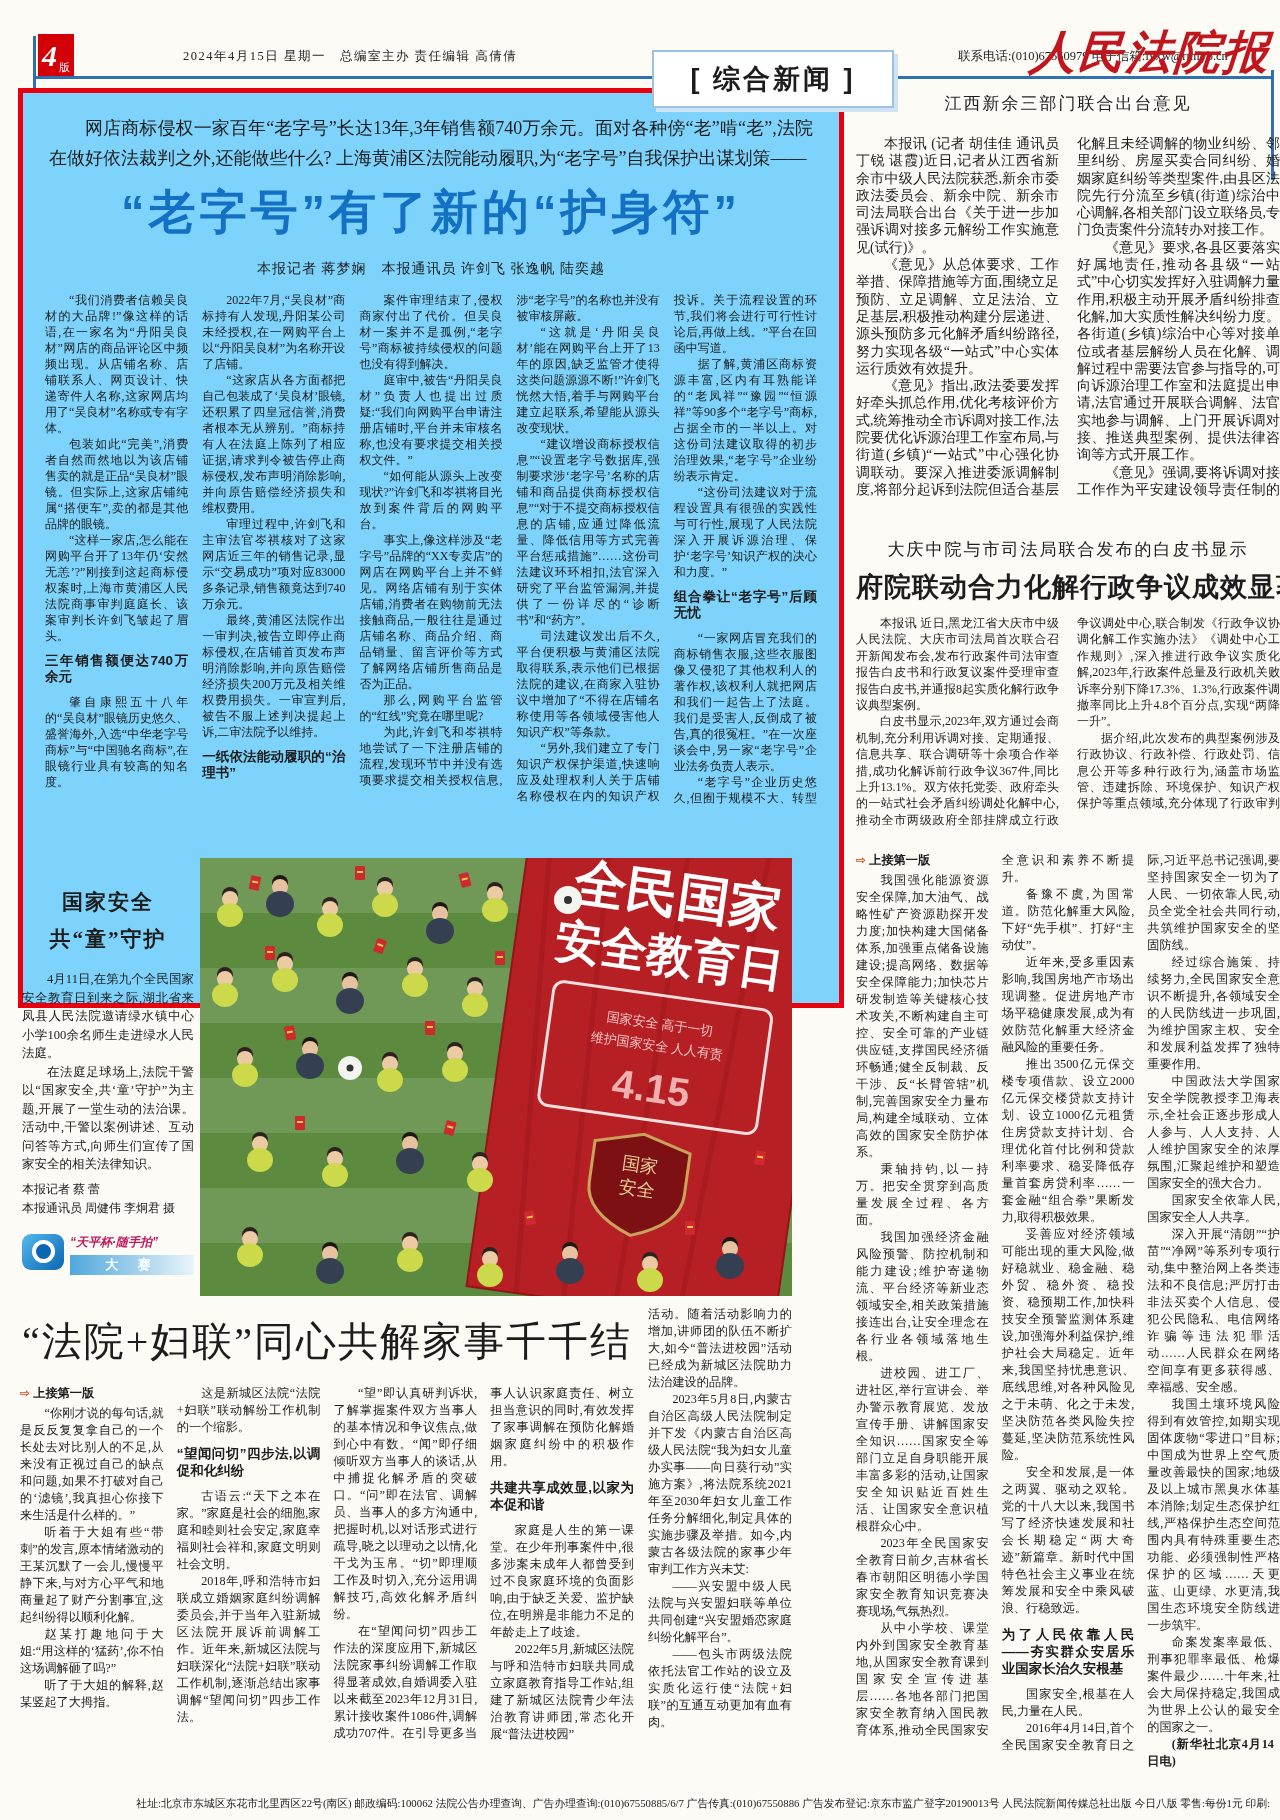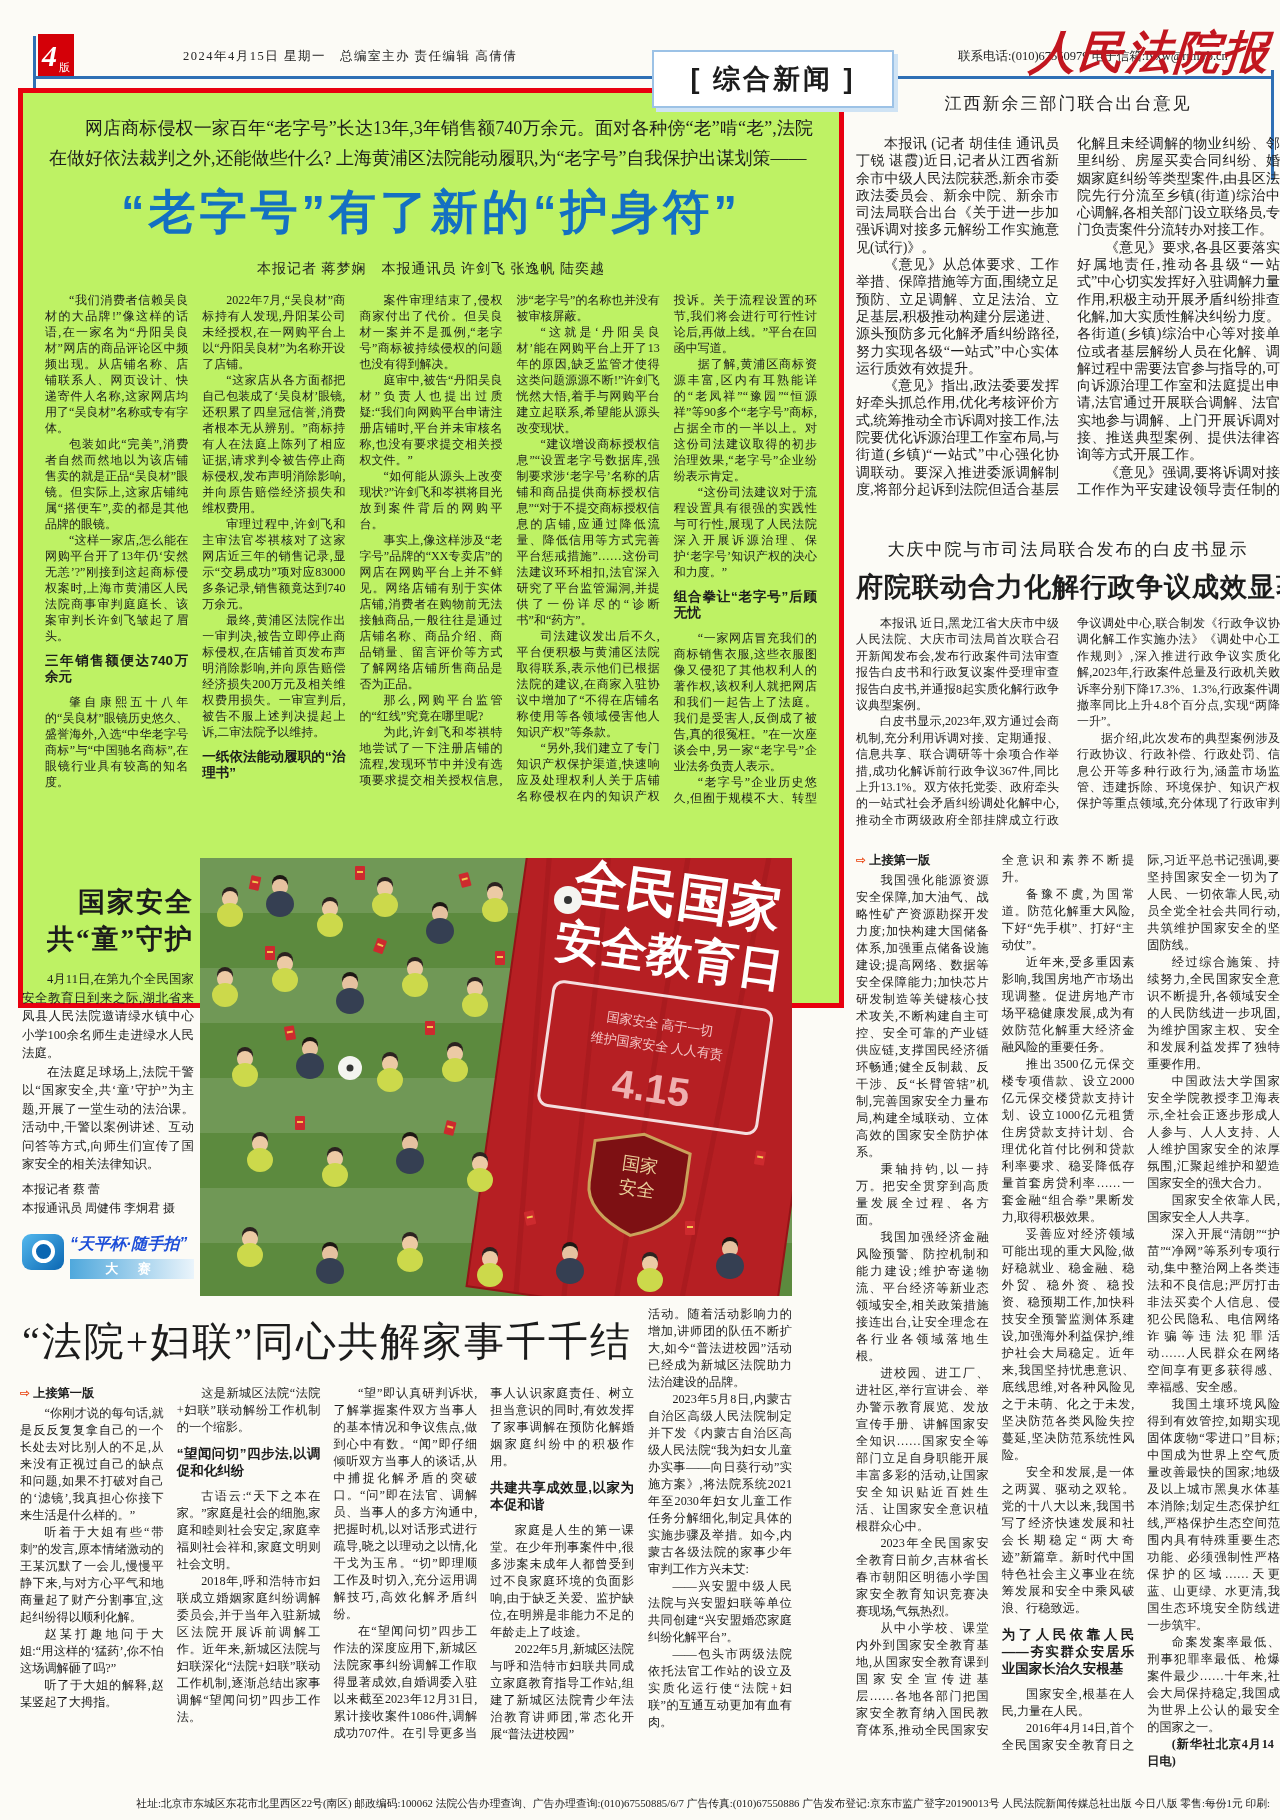--- a/index.html
+++ b/index.html
@@ -14,21 +14,21 @@
   .page-badge .num{font-size:30px;font-weight:bold;font-style:italic;line-height:40px;}
   .page-badge .ban{font-size:11px;line-height:18px;}
   .hdr-date{position:absolute;left:183px;top:48px;font-size:12.5px;letter-spacing:1.5px;color:#222;}
   .section-box{position:absolute;left:652px;top:50px;width:238px;height:54px;background:#fff;
       border:2px solid #9cc2e6;box-shadow:4px 4px 0 #cfe3f4;display:flex;align-items:center;justify-content:center;
       font-family:"Liberation Sans","DejaVu Sans",sans-serif;font-weight:bold;font-size:27px;letter-spacing:3px;z-index:5;}
   .hdr-contact{position:absolute;left:958px;top:48px;font-size:12.5px;color:#222;}
   .masthead{position:absolute;right:10px;top:22px;font-size:46px;color:#c2161f;font-weight:bold;font-style:italic;
       letter-spacing:2px;transform:skewX(-4deg);}
   
-  .lead-box{position:absolute;left:18px;top:88px;width:826px;height:920px;border:5px solid #e8000f;background:#bef264;
+  .lead-box{position:absolute;left:18px;top:88px;width:826px;height:920px;border:5px solid #e8000f;background:#7dd3fc;
       box-sizing:border-box;padding:14px 22px 20px;}
   .lead-intro{font-size:18px;line-height:30px;text-indent:2em;text-align:justify;margin:6px 4px 0;}
   .lead-headline{text-align:center;font-family:"Liberation Sans","DejaVu Sans",sans-serif;font-weight:bold;
       color:#1470c2;font-size:47px;letter-spacing:4px;margin-top:8px;white-space:nowrap;}
   .lead-byline{text-align:center;font-size:14px;margin-top:16px;letter-spacing:1px;}
   .lead-body{margin-top:14px;height:520px;columns:5;column-gap:14px;font-size:12px;line-height:16px;
       text-align:justify;overflow:hidden;}
   .lead-body p,.art-body p,.jump-sec p,.family-body p,.family-col5 p{text-indent:2em;margin:0;}
   .sub{font-family:"Liberation Sans","DejaVu Sans",sans-serif;font-size:13.5px;font-weight:bold;margin:9px 0;text-indent:0;}
   
@@ -38,30 +38,30 @@
   .art-headline{text-align:center;font-size:27px;font-weight:bold;letter-spacing:1px;margin-top:8px;white-space:nowrap;}
   .art1 .art-body{margin-top:20px;height:368px;columns:2;column-gap:18px;font-size:14px;line-height:17.3px;text-align:justify;overflow:hidden;}
   .art2 .art-body{margin-top:10px;height:216px;columns:2;column-gap:18px;font-size:12px;line-height:16.4px;text-align:justify;overflow:hidden;}
   .sig{font-weight:bold;text-indent:0;padding-right:6px;}
   .marker{font-family:"Liberation Sans","DejaVu Sans",sans-serif;font-weight:bold;text-indent:0 !important;margin:0 0 3px 0 !important;}
   .jump-arrow{color:#e8420e;font-weight:bold;margin-right:3px;font-family:"DejaVu Sans",sans-serif;}
   .jump-sec{position:absolute;left:856px;top:852px;width:424px;height:938px;columns:3;column-gap:13px;
       font-size:12.2px;line-height:17px;text-align:justify;overflow:hidden;}
   
   .photo-story{position:absolute;left:22px;top:884px;width:172px;}
-  .ps-title{text-align:right;font-size:27px;font-weight:bold;line-height:37px;letter-spacing:2px;}
+  .ps-title{text-align:center;font-size:21px;font-weight:bold;line-height:37px;letter-spacing:2px;}
   .ps-body{margin-top:12px;font-size:12.5px;line-height:18.5px;text-align:justify;}
   .ps-body p{text-indent:2em;margin:0;}
   .ps-byline{margin-top:6px;font-size:12px;line-height:19px;}
   .tp-logo{margin-top:16px;display:flex;align-items:flex-start;gap:6px;}
   .tp-cam{width:42px;height:36px;background:linear-gradient(135deg,#54b9ee,#0a66b2);border-radius:9px;
       display:flex;align-items:center;justify-content:center;flex:none;}
   .tp-lens{width:15px;height:15px;border:4px solid #fff;border-radius:50%;background:#0a66b2;}
   .tp-right{flex:1;}
-  .tp-text{color:#1d4ed8;font-weight:bold;font-size:16px;font-style:italic;font-family:"Liberation Sans","DejaVu Sans",sans-serif;white-space:nowrap;}
+  .tp-text{color:#be185d;font-weight:bold;font-size:12px;font-style:italic;font-family:"Liberation Sans","DejaVu Sans",sans-serif;white-space:nowrap;}
   .tp-bar{margin-top:4px;background:linear-gradient(90deg,#4fa8dc,#eaf4fb);color:#fff;text-align:center;
       font-weight:bold;font-size:13px;letter-spacing:8px;line-height:20px;font-family:"Liberation Sans",sans-serif;}
   
   .photo{position:absolute;left:200px;top:858px;width:592px;height:438px;overflow:hidden;background:#5c8a3e;}
   
   .family{position:absolute;left:20px;top:1306px;width:772px;height:484px;display:flex;}
   .family-main{width:614px;}
   .family-headline{font-size:40px;letter-spacing:2px;text-align:center;font-weight:500;margin-top:8px;white-space:nowrap;}
   .family-body{margin-top:16px;height:392px;columns:4;column-gap:13px;font-size:12.2px;line-height:17px;text-align:justify;overflow:hidden;}
   .family-col5{width:144px;margin-left:14px;height:482px;font-size:12.2px;line-height:17px;text-align:justify;overflow:hidden;}

